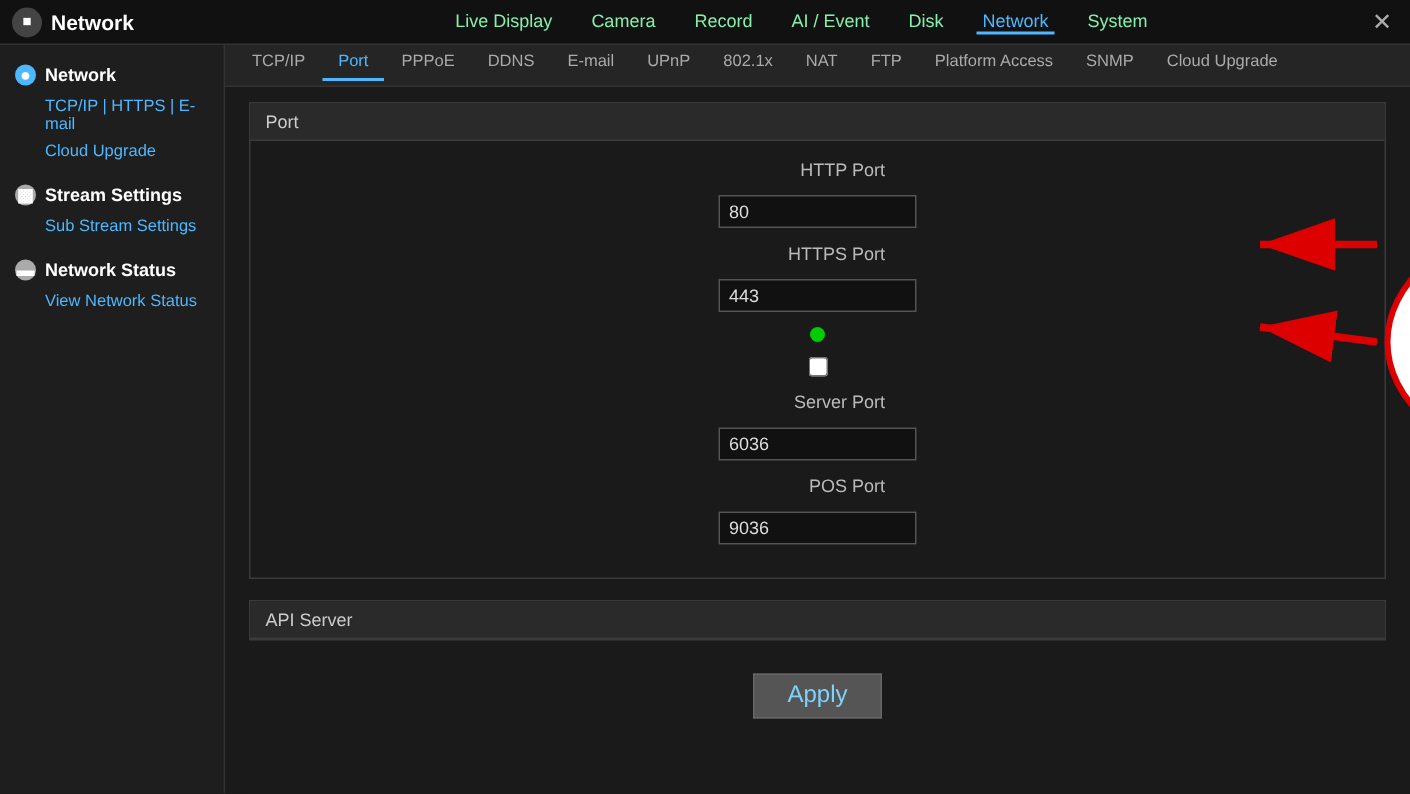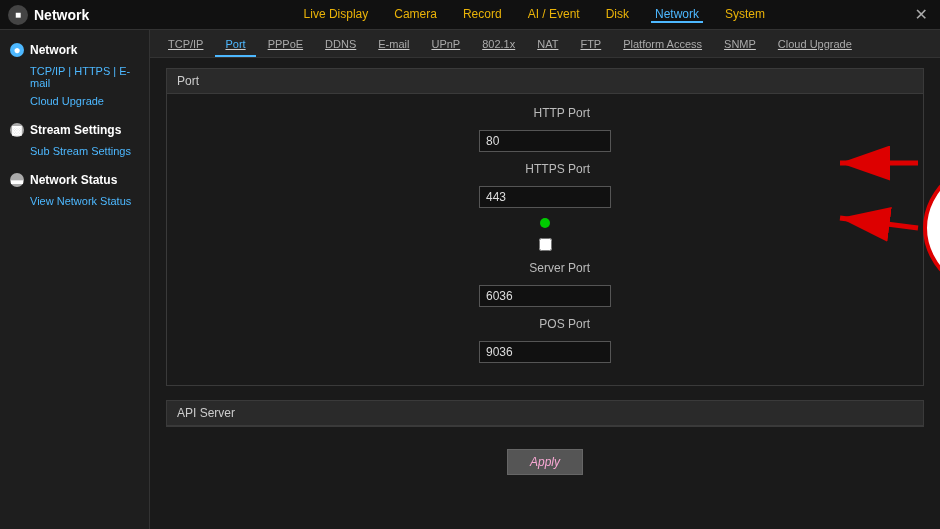--- a/index.html
+++ b/index.html
@@ -42,21 +42,21 @@
       font-size: 10px;
       color: #fff;
     }
     #top-bar .nav-items {
       display: flex;
       flex: 1;
       justify-content: center;
       gap: 18px;
     }
     #top-bar .nav-item {
-      color: #eab308;
+      color: #86efac;
       font-size: 12px;
       cursor: pointer;
       padding: 0 4px;
     }
     #top-bar .nav-item.active {
       color: #4db8ff;
       border-bottom: 2px solid #4db8ff;
     }
     #top-bar .close-btn {
       color: #aaa;
@@ -121,23 +121,22 @@
       overflow: hidden;
     }
 
     
     #tab-bar {
       display: flex;
       background: #252525;
       border-bottom: 1px solid #333;
       padding: 0 8px;
       height: 28px;
-      align-items: flex-end;
-      flex-shrink: 0;
-      text-decoration: underline;
+      align-items: flex-start;
+      flex-shrink: 0;
     }
     .tab {
       padding: 5px 10px;
       font-size: 11px;
       color: #aaa;
       cursor: pointer;
       margin-right: 2px;
       border-bottom: 2px solid transparent;
     }
     .tab.active {
@@ -226,27 +225,26 @@
       font-size: 12px;
       padding: 2px 4px;
       width: 160px;
       height: 22px;
       outline: none;
     }
 
     
     .apply-btn {
       background: #555;
-      color: #f9a8d4;
+      color: #7dd3fc;
       border: 1px solid #666;
       padding: 5px 22px;
-      font-size: 12px;
+      font-size: 16px;
       cursor: pointer;
       margin-top: 8px;
-      font-style: italic;
     }
 
     
     .cloud-wrap {
       position: absolute;
       right: 20px;
       top: 50px;
       width: 230px;
       height: 160px;
       pointer-events: none;

